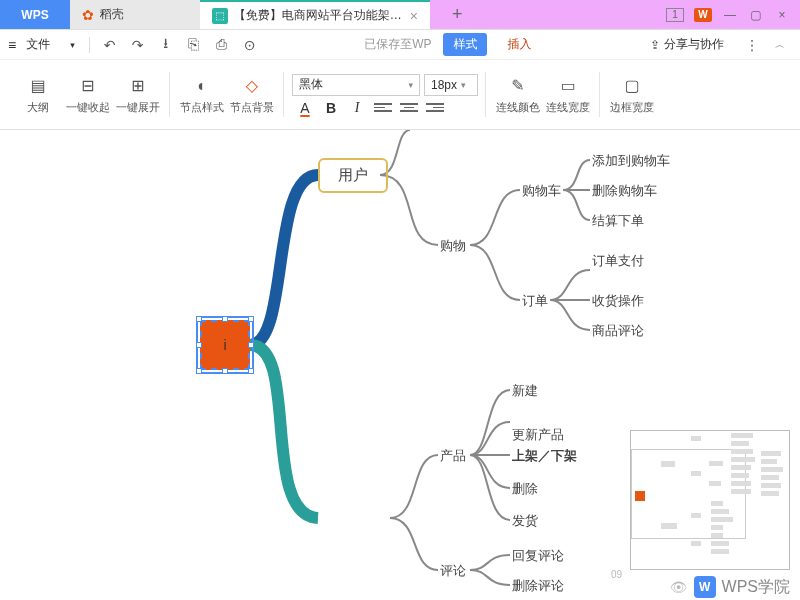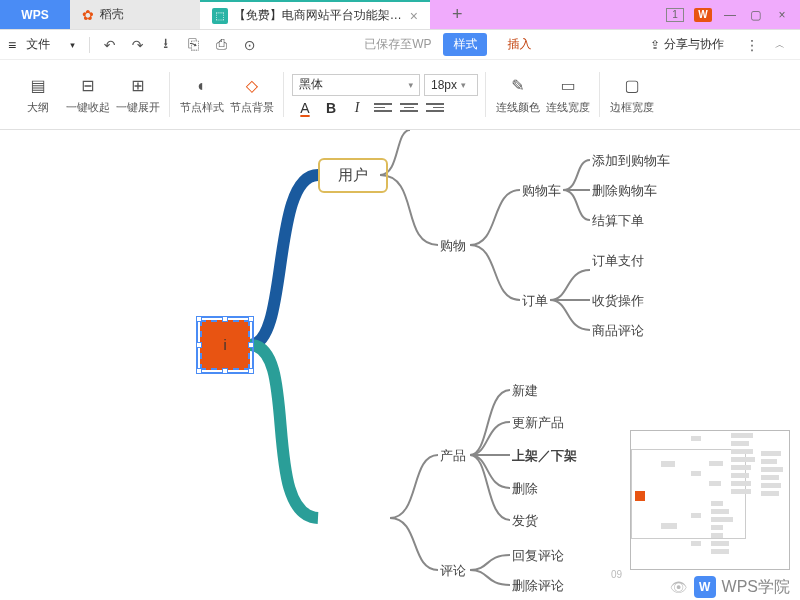--- a/index.html
+++ b/index.html
@@ -267,21 +267,21 @@
     <div class="node" style="left:592px;top:22px;">添加到购物车</div>
     <div class="node" style="left:592px;top:52px;">删除购物车</div>
     <div class="node" style="left:592px;top:82px;">结算下单</div>
     <div class="node" style="left:522px;top:162px;font-family:Liberation Mono, monospace;">订单</div>
     <div class="node" style="left:592px;top:122px;">订单支付</div>
     <div class="node" style="left:592px;top:162px;">收货操作</div>
     <div class="node" style="left:592px;top:192px;">商品评论</div>
 
     <div class="node" style="left:440px;top:317px;">产品</div>
     <div class="node" style="left:512px;top:252px;">新建</div>
-    <div class="node" style="left:512px;top:284px;">更新产品</div>
+    <div class="node" style="left:512px;top:296px;">更新产品</div>
     <div class="node" style="left:512px;top:317px;font-weight:bold;">上架／下架</div>
     <div class="node" style="left:512px;top:350px;">删除</div>
     <div class="node" style="left:512px;top:382px;">发货</div>
     <div class="node" style="left:440px;top:432px;">评论</div>
     <div class="node" style="left:512px;top:417px;text-align:center;">回复评论</div>
     <div class="node" style="left:512px;top:447px;">删除评论</div>
   </div>
 
   <div class="minimap">
     <div class="vp" style="left:0;top:18px;width:115px;height:90px;"></div>

